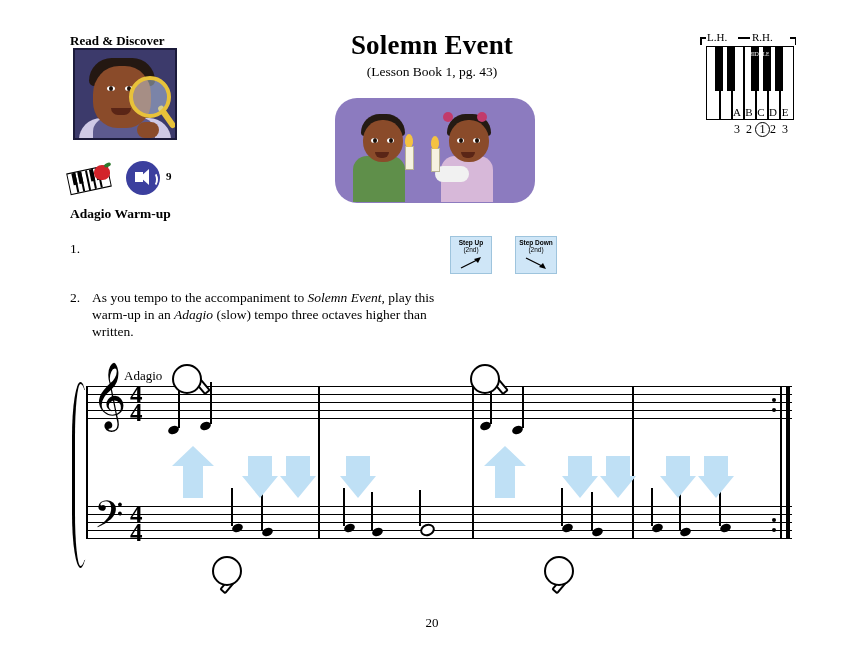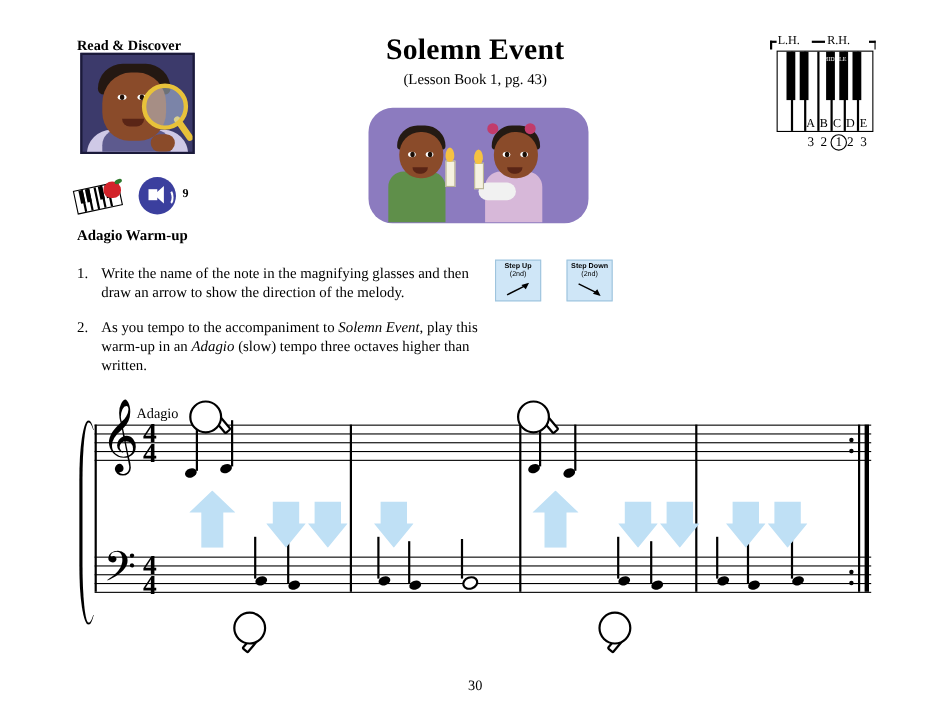--- a/index.html
+++ b/index.html
@@ -298,21 +298,20 @@
     <div class="fing" style="left:24px;">3</div>
     <div class="fing" style="left:36px;">2</div>
     <div class="fing circled" style="left:49px;">1</div>
     <div class="fing" style="left:60px;">2</div>
     <div class="fing" style="left:72px;">3</div>
   </div>
 </div>
 
 <div class="inst" id="inst1">
   <span class="num">1.</span>
-  <span>Write the name of the note in the magnifying glasses and then draw an arrow to show the direction of the melody.</span>
 </div>
 
 <div class="inst" id="inst2">
   <span class="num">2.</span>
   <span>As you tempo to the accompaniment to </span><em>Solemn Event</em><span>, play this warm-up in an </span><em>Adagio</em><span> (slow) tempo three octaves higher than written.</span>
 </div>
 
 <div class="stepbox" id="stepup">
   <div class="t">Step Up</div>
   <div class="t2">(2nd)</div>
@@ -440,13 +439,13 @@
   <div class="magnifier" style="left:140px;top:198px;">
     <div class="handle" style="left:20px;top:18px;transform:rotate(40deg);transform-origin:top left;"></div>
     <div class="ring"></div>
   </div>
   <div class="magnifier" style="left:472px;top:198px;">
     <div class="handle" style="left:20px;top:18px;transform:rotate(40deg);transform-origin:top left;"></div>
     <div class="ring"></div>
   </div>
 </div>
 
-<div class="abs" id="page-number">30</div>
+<div class="abs" id="page-number">20</div>
 
 </body></html>

